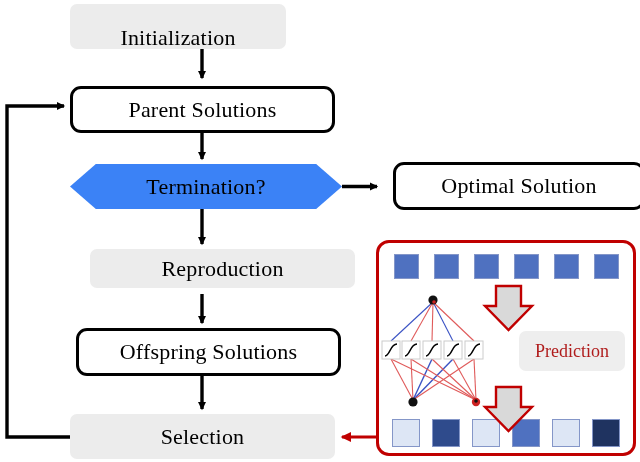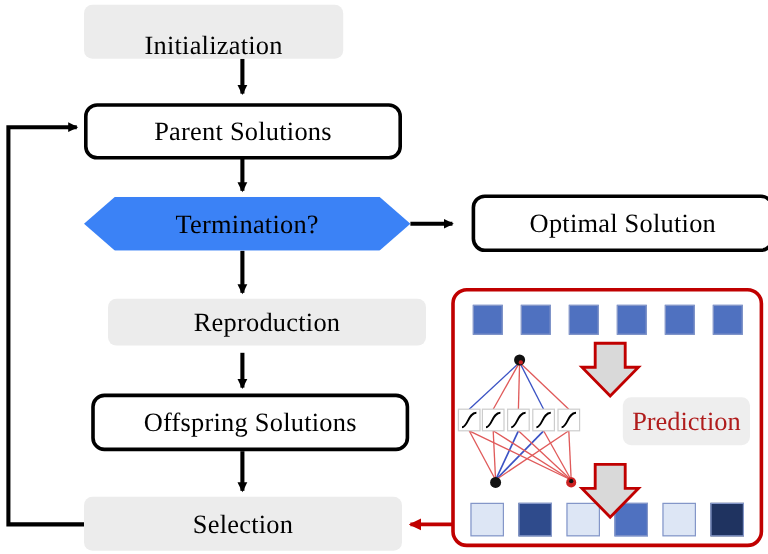--- a/index.html
+++ b/index.html
@@ -73,21 +73,21 @@
     left: 519px;
     top: 331px;
     width: 106px;
     height: 40px;
     background: #eeeeee;
     border-radius: 7px;
     display: flex;
     align-items: center;
     justify-content: center;
     color: #b01c1c;
-    font-size: 22px;
+    font-size: 18px;
     white-space: nowrap;
   }
   svg { display: block; }
 </style>
 </head>
 <body>
 
 <svg id="canvas" viewBox="0 0 640 462" width="640" height="462">
   <defs>
     <marker id="arrowBlack" markerWidth="9" markerHeight="9" refX="7.2" refY="4.5" orient="auto" markerUnits="userSpaceOnUse">

